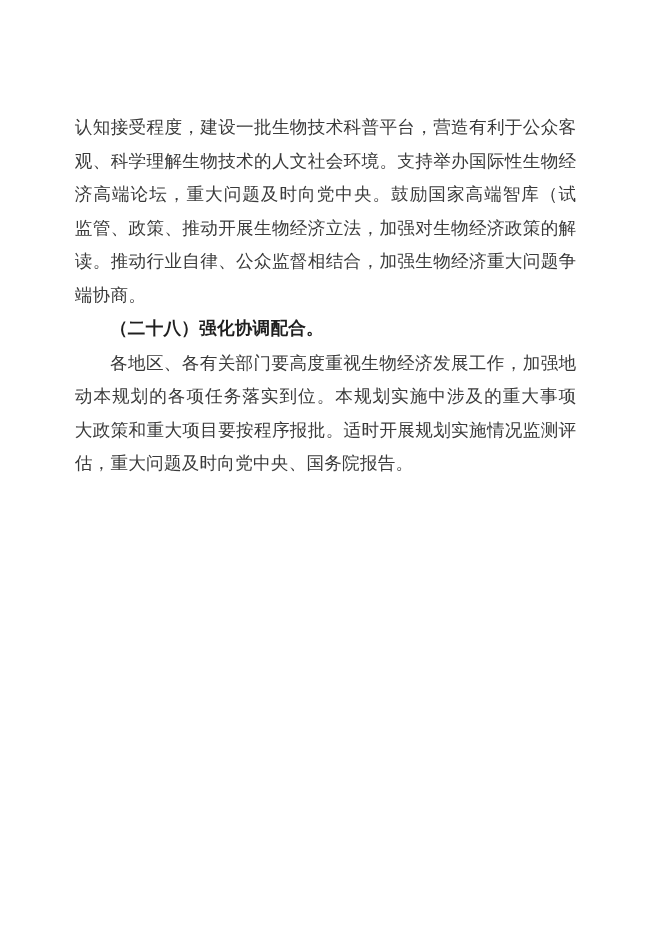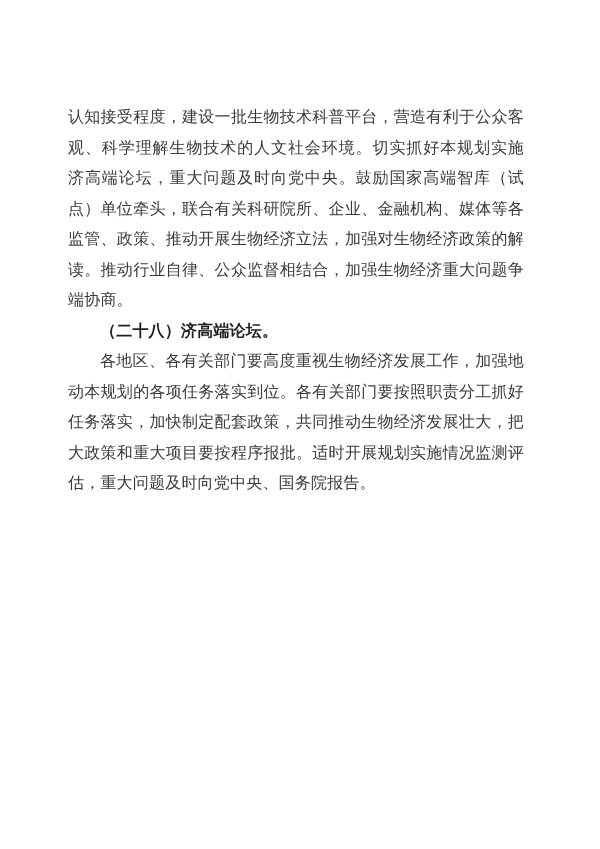--- a/index.html
+++ b/index.html
@@ -59,34 +59,32 @@
     margin: 0 6px;
   }
 </style>
 </head>
 <body>
 
 <div class="page">
   <main class="text-block">
       <div class="para body">
         <div class="line full">认知接受程度，建设一批生物技术科普平台，营造有利于公众客</div>
-        <div class="line full">观、科学理解生物技术的人文社会环境。切实抓好本规划实施</div>
+        <div class="line full">观、科学理解生物技术的人文社会环境。支持举办国际性生物经</div>
         <div class="line full">济高端论坛，重大问题及时向党中央。鼓励国家高端智库（试</div>
-        <div class="line full">点）单位牵头，联合有关科研院所、企业、金融机构、媒体等各</div>
         <div class="line full">监管、政策、推动开展生物经济立法，加强对生物经济政策的解</div>
         <div class="line full">读。推动行业自律、公众监督相结合，加强生物经济重大问题争</div>
         <div class="line">端协商。</div>
       </div>
       <div class="para heading">
-        <div class="line indent">（二十八）济高端论坛。</div>
+        <div class="line indent">（二十八）强化协调配合。</div>
       </div>
       <div class="para body">
         <div class="line indent full">各地区、各有关部门要高度重视生物经济发展工作，加强地</div>
-        <div class="line full">动本规划的各项任务落实到位。各有关部门要按照职责分工抓好</div>
-        <div class="line full">任务落实，加快制定配套政策，共同推动生物经济发展壮大，把</div>
+        <div class="line full">动本规划的各项任务落实到位。本规划实施中涉及的重大事项</div>
         <div class="line full">大政策和重大项目要按程序报批。适时开展规划实施情况监测评</div>
         <div class="line">估，重大问题及时向党中央、国务院报告。</div>
       </div>
     </main>
 
   <div class="footer">
     <span class="dash">—</span><span class="num">30</span><span class="dash">—</span>
   </div>
 </div>
 

